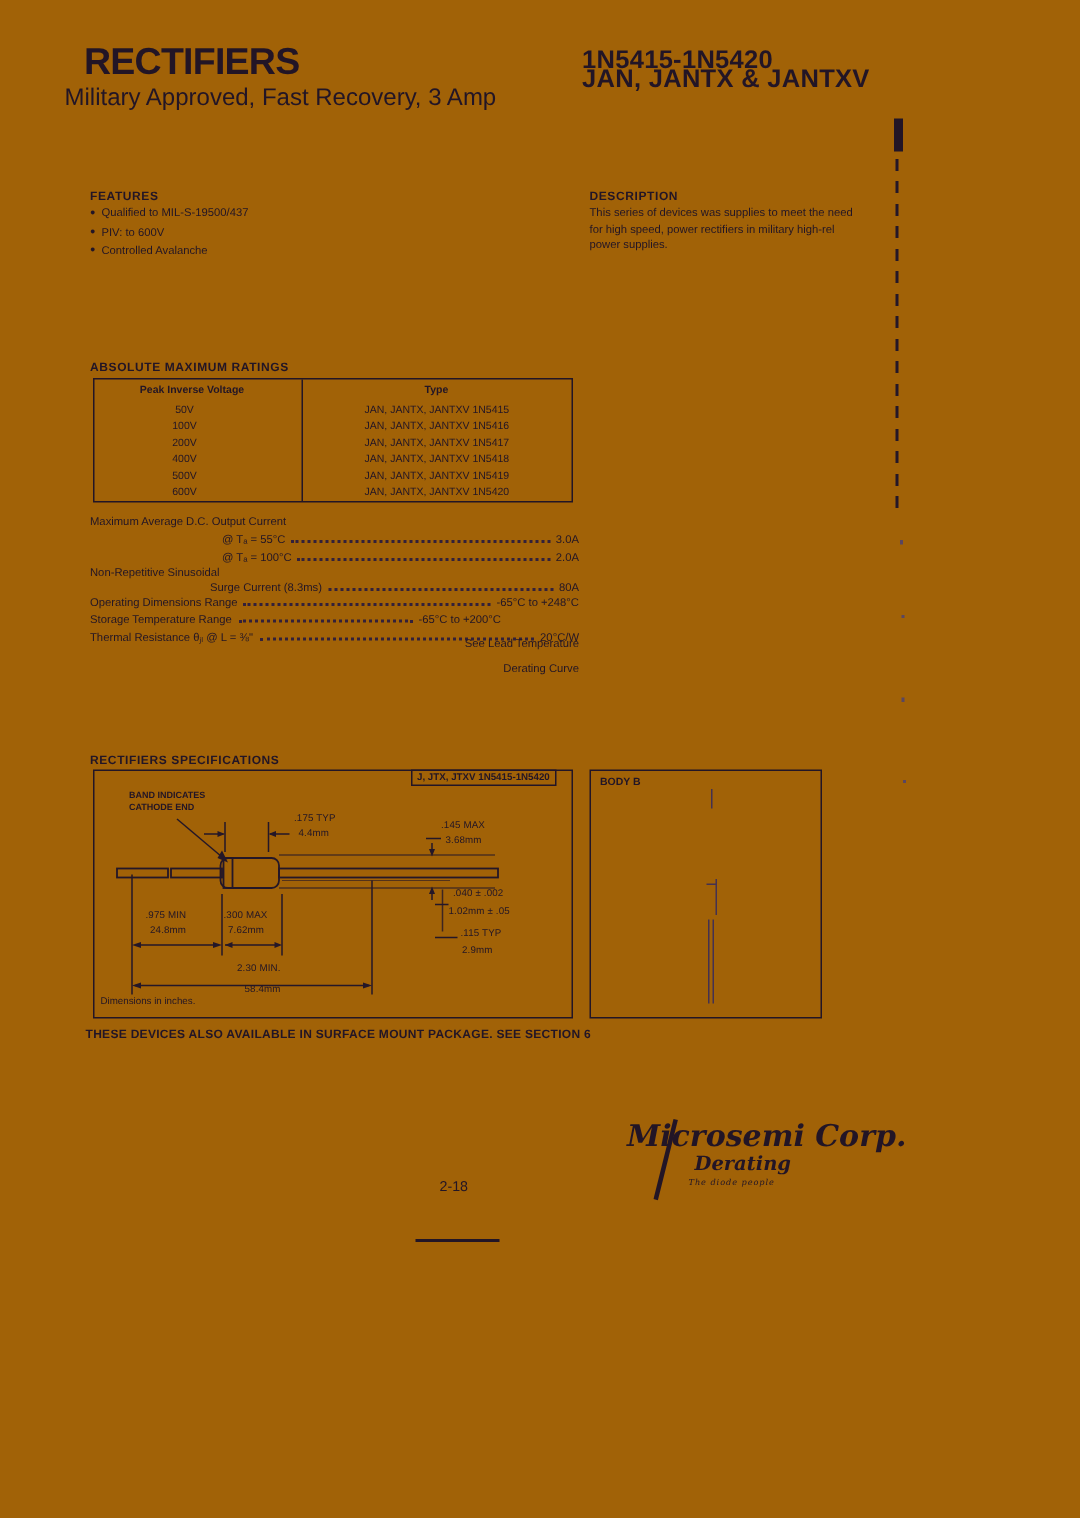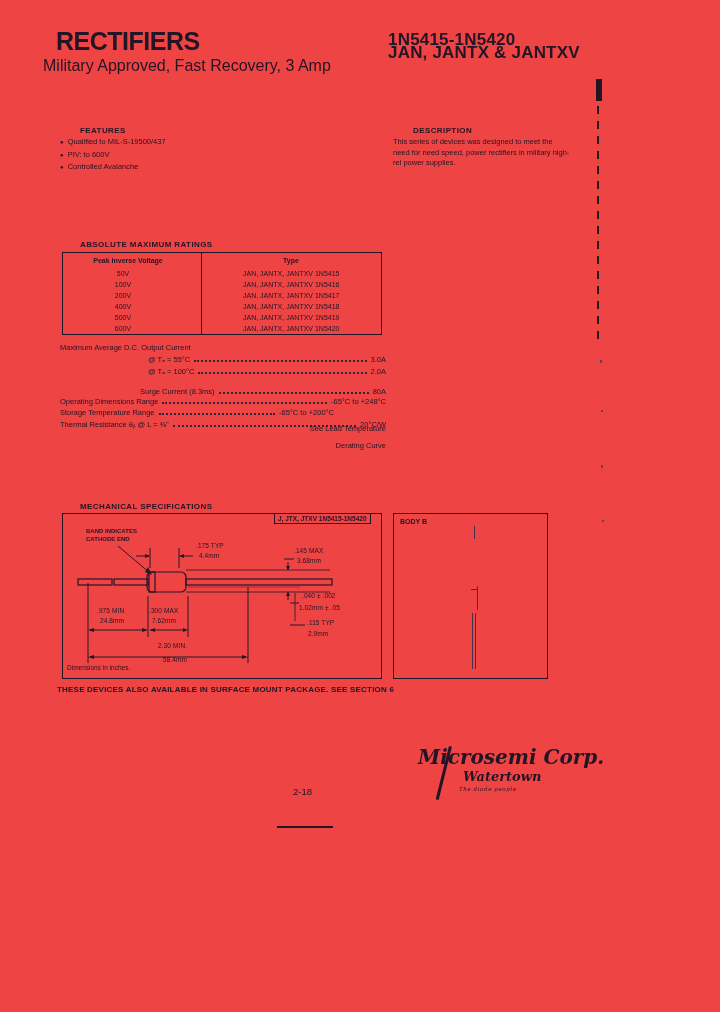--- a/index.html
+++ b/index.html
@@ -1,22 +1,22 @@
 <!DOCTYPE html>
 <html><head>
 <meta charset="utf-8">
 <style>
   html,body{margin:0;padding:0;background:#b69cb9;}
-  .page{position:relative;width:720px;height:1012px;background:#ef4444;overflow:hidden;
+  .page{position:relative;width:720px;height:1012px;background:#a16207;overflow:hidden;
         font-family:"Liberation Sans",sans-serif;color:#221526;}
   .abs{position:absolute;}
   .title{font-size:25px;font-weight:bold;letter-spacing:-0.5px;}
   .subtitle{font-size:16px;font-weight:500;}
   .pn{font-size:17px;font-weight:bold;letter-spacing:0.2px;}
-  .sec-head{font-size:8px;font-weight:bold;letter-spacing:0.4px;margin-left:20px;}
+  .sec-head{font-size:8px;font-weight:bold;letter-spacing:0.4px;}
   .txt{font-size:7.5px;line-height:10.5px;}
   .feature{font-size:7.5px;line-height:12px;display:flex;align-items:center;gap:4px;justify-content:center;}
   .bullet{font-size:6px;}
   .box{border:1px solid #221526;position:absolute;background:transparent;}
   .tbl-head{font-size:7px;font-weight:bold;position:absolute;text-align:center;}
   .tbl-cell{font-size:7px;position:absolute;white-space:nowrap;}
   .rl{position:absolute;display:flex;align-items:flex-end;font-size:7.5px;white-space:nowrap;}
   .leader{flex:1;border-bottom:2px dotted #33203a;margin:0 4px 2px 4px;min-width:10px;}
   .dim{position:absolute;font-size:6.5px;white-space:nowrap;letter-spacing:0.1px;}
   .mech-note{position:absolute;font-size:6.5px;white-space:nowrap;}
@@ -54,21 +54,21 @@
   <div class="abs feature" style="left:60px;top:149px">
     <span class="bullet">●</span>
     <span>PIV: to 600V</span>
   </div>
   <div class="abs feature" style="left:60px;top:161px">
     <span class="bullet">●</span>
     <span>Controlled Avalanche</span>
   </div>
 
   <div class="abs sec-head" style="left:393px;top:126px">DESCRIPTION</div>
-  <div class="abs txt" style="left:393px;top:137px;width:178px">This series of devices was designed to meet the need for need speed, power rectifiers in military high-rel power supplies.</div>
+  <div class="abs txt" style="left:393px;top:137px;width:178px">This series of devices was supplies to meet the need for high speed, power rectifiers in military high-rel power supplies.</div>
 
   <div class="abs sec-head" style="left:60px;top:240px">ABSOLUTE MAXIMUM RATINGS</div>
   <div class="box" style="left:62px;top:252px;width:318px;height:81px">
     <div class="abs" style="left:138px;top:0;width:1px;height:81px;background:#221526"></div>
     <div class="tbl-head" style="left:0;top:4px;width:130px">Peak Inverse Voltage</div>
     <div class="tbl-head" style="left:138px;top:4px;width:180px">Type</div>
 
     <div class="tbl-cell" style="left:0;top:17px;width:120px;text-align:center">50V</div>
     <div class="tbl-cell" style="left:180px;top:17px">JAN, JANTX, JANTXV 1N5415</div>
     <div class="tbl-cell" style="left:0;top:28px;width:120px;text-align:center">100V</div>
@@ -89,20 +89,23 @@
   <div class="rl" style="left:148px;top:355px;width:238px">
     <span>@ Tₐ = 55°C</span>
     <span class="leader"></span>
     <span>3.0A</span>
   </div>
   <div class="rl" style="left:148px;top:367px;width:238px">
     <span>@ Tₐ = 100°C</span>
     <span class="leader"></span>
     <span>2.0A</span>
   </div>
+  <div class="rl" style="left:60px;top:377px;width:326px">
+    <span>Non-Repetitive Sinusoidal</span>
+  </div>
   <div class="rl" style="left:140px;top:387px;width:246px">
     <span>Surge Current (8.3ms)</span>
     <span class="leader"></span>
     <span>80A</span>
   </div>
   <div class="rl" style="left:60px;top:397px;width:326px">
     <span>Operating Dimensions Range</span>
     <span class="leader"></span>
     <span>-65°C to +248°C</span>
   </div>
@@ -112,21 +115,21 @@
     <span>-65°C to +200°C</span>
   </div>
   <div class="rl" style="left:60px;top:419px;width:326px">
     <span>Thermal Resistance θⱼₗ @ L = ⅜"</span>
     <span class="leader"></span>
     <span>20°C/W</span>
   </div>
   <div class="abs txt" style="left:240px;top:424px;width:146px;text-align:right">See Lead Temperature</div>
   <div class="abs txt" style="left:240px;top:441px;width:146px;text-align:right">Derating Curve</div>
 
-  <div class="abs sec-head" style="left:60px;top:502px">MECHANICAL SPECIFICATIONS</div>
+  <div class="abs sec-head" style="left:60px;top:502px">RECTIFIERS SPECIFICATIONS</div>
 
   <div class="box" style="left:62px;top:513px;width:318px;height:164px"></div>
   <div class="abs" style="left:274px;top:513px;border:1px solid #221526;padding:1px 3px;font-size:6.5px;font-weight:bold;white-space:nowrap">J, JTX, JTXV 1N5415-1N5420</div>
 
   <div class="mech-note" style="left:86px;top:528px;font-weight:bold;font-size:6px">BAND INDICATES</div>
   <div class="mech-note" style="left:86px;top:536px;font-weight:bold;font-size:6px">CATHODE END</div>
 
   <svg class="abs" style="left:62px;top:513px" width="318" height="164" viewBox="0 0 318 164">
     <g stroke-width="1.2">
       <rect x="16" y="66" width="34" height="6"></rect>
@@ -201,19 +204,19 @@
     <div class="ghost" style="left:83px;top:72px;width:1px;height:24px"></div>
     <div class="ghost" style="left:77px;top:75px;width:7px;height:1px"></div>
     <div class="ghost" style="left:78px;top:99px;width:1px;height:56px"></div>
     <div class="ghost" style="left:81px;top:99px;width:1px;height:56px"></div>
   </div>
 
   <div class="abs footer-note" style="left:57px;top:685px">THESE DEVICES ALSO AVAILABLE IN SURFACE MOUNT PACKAGE. SEE SECTION 6</div>
 
   <div class="abs logo-company" style="left:418px;top:745px">Microsemi Corp.</div>
   <div class="abs" style="left:449px;top:746px;width:3px;height:55px;background:#221526;transform:rotate(14deg);transform-origin:top left"></div>
-  <div class="abs logo-loc" style="left:463px;top:769px">Watertown</div>
+  <div class="abs logo-loc" style="left:463px;top:769px">Derating</div>
   <div class="abs logo-tag" style="left:459px;top:786px">The diode people</div>
 
   <div class="abs" style="left:293px;top:786px;font-size:9.5px">2-18</div>
   <div class="abs" style="left:277px;top:826px;width:56px;height:2px;background:#221526"></div>
 
 </div>
 
 </body></html>

